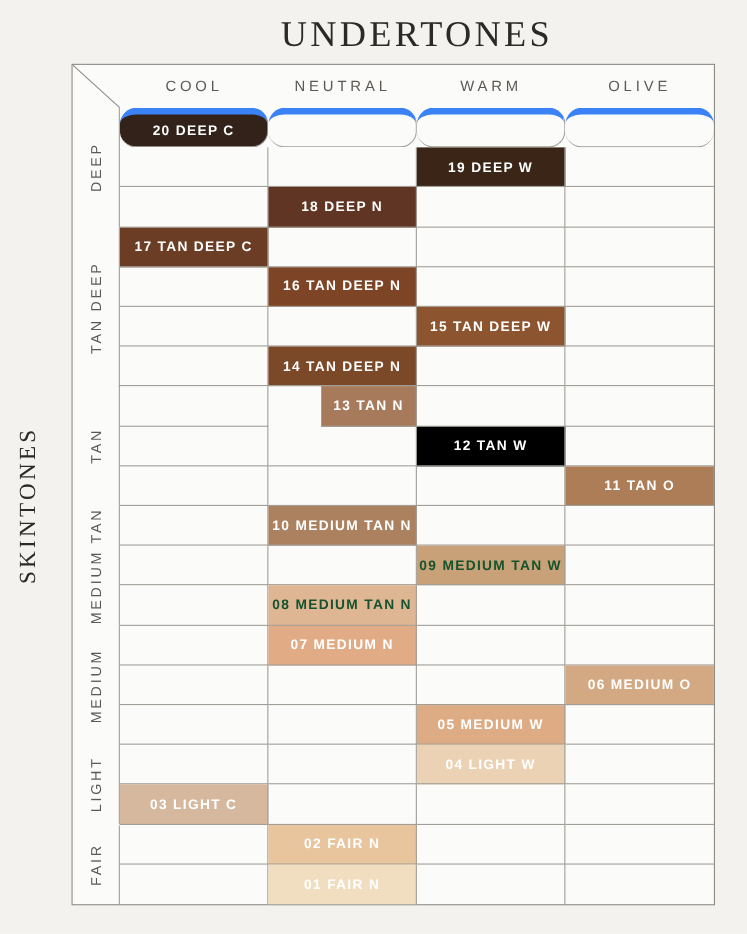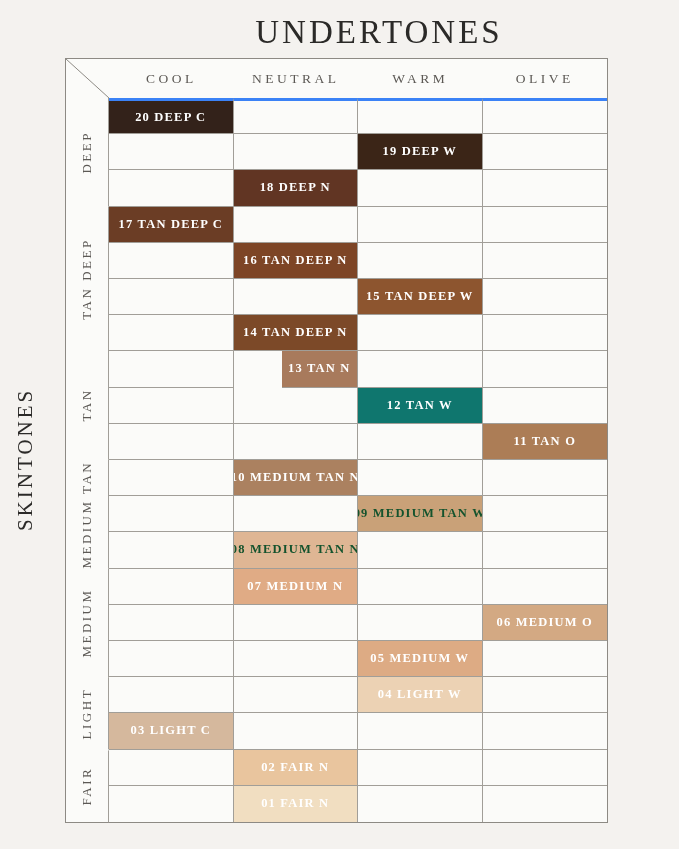--- a/index.html
+++ b/index.html
@@ -19,28 +19,27 @@
   .side-title{
     position:absolute;left:8px;top:97px;height:725px;width:34px;
     display:flex;align-items:center;justify-content:center;
     writing-mode:vertical-rl;transform:rotate(180deg);
     font-family:"Liberation Serif",serif;
     font-size:21px;letter-spacing:3px;
     color:#2b2a28;
   }
   .shade-table{
     position:absolute;left:65px;top:58px;
-    width:543px;height:765px;
+    width:585px;height:765px;
     border:1px solid #8d8a84;
     background:#fbfbf9;
     display:grid;
     grid-template-columns:43px repeat(4,1fr);
     grid-template-rows:39px repeat(20,1fr);
     box-sizing:border-box;
-    font-family:Liberation Serif, serif;
   }
   .corner-cell{
     grid-column:1;grid-row:1;position:relative;
   }
   .corner-cell svg{position:absolute;inset:0;width:100%;height:100%;display:block;}
   .col-header{
     grid-row:1;
     display:flex;align-items:center;justify-content:center;
     font-size:13.5px;letter-spacing:3.5px;
     color:#5c5955;
@@ -55,21 +54,21 @@
   }
   .grid-cell{
     display:flex;align-items:center;justify-content:center;
     font-size:12.5px;font-weight:bold;letter-spacing:1.2px;
     color:#ffffff;
     box-sizing:border-box;
     border-bottom:1px solid #a19e98;
     overflow:hidden;white-space:nowrap;
   }
   .grid-cell.col-edge{border-right:1px solid #a19e98;}
-  .grid-cell.top-edge{border-top:3px solid #3b82f6;}
+  .grid-cell.top-edge{border-top:6px solid #3b82f6;border-radius:15px;}
   .grid-cell.last-row{border-bottom:none;}
 </style>
 </head>
 <body>
 
 <div class="page-title">UNDERTONES</div>
 
 <div class="side-title">SKINTONES</div>
 
 <div class="shade-table">
@@ -117,21 +116,21 @@
     <div class="grid-cell col-edge" style="grid-area: 8 / 2;"></div>
     <div class="grid-cell col-edge" style="grid-area: 8 / 3; background: rgb(124, 73, 40); color: rgb(255, 255, 255);">14 TAN DEEP N</div>
     <div class="grid-cell col-edge" style="grid-area: 8 / 4;"></div>
     <div class="grid-cell" style="grid-area: 8 / 5;"></div>
     <div class="grid-cell col-edge" style="grid-area: 9 / 2;"></div>
     <div class="grid-cell col-edge" style="grid-area: 9 / 3; background: rgb(168, 122, 92); color: rgb(255, 255, 255); margin-left: 48px;">13 TAN N</div>
     <div class="grid-cell col-edge" style="grid-area: 9 / 4;"></div>
     <div class="grid-cell" style="grid-area: 9 / 5;"></div>
     <div class="grid-cell col-edge" style="grid-area: 10 / 2;"></div>
     <div class="grid-cell col-edge" style="grid-area: 10 / 3;"></div>
-    <div class="grid-cell col-edge" style="grid-area: 10 / 4; background: #0f766e; color: rgb(255, 255, 255);">12 TAN W</div>
+    <div class="grid-cell col-edge" style="grid-area: 10 / 4; background: #000000; color: rgb(255, 255, 255);">12 TAN W</div>
     <div class="grid-cell" style="grid-area: 10 / 5;"></div>
     <div class="grid-cell col-edge" style="grid-area: 11 / 2;"></div>
     <div class="grid-cell col-edge" style="grid-area: 11 / 3;"></div>
     <div class="grid-cell col-edge" style="grid-area: 11 / 4;"></div>
     <div class="grid-cell" style="grid-area: 11 / 5; background: rgb(172, 125, 86); color: #ffffff;">11 TAN O</div>
     <div class="grid-cell col-edge" style="grid-area: 12 / 2;"></div>
     <div class="grid-cell col-edge" style="grid-area: 12 / 3; background: rgb(171, 129, 96); color: rgb(255, 255, 255);">10 MEDIUM TAN N</div>
     <div class="grid-cell col-edge" style="grid-area: 12 / 4;"></div>
     <div class="grid-cell" style="grid-area: 12 / 5;"></div>
     <div class="grid-cell col-edge" style="grid-area: 13 / 2;"></div>

